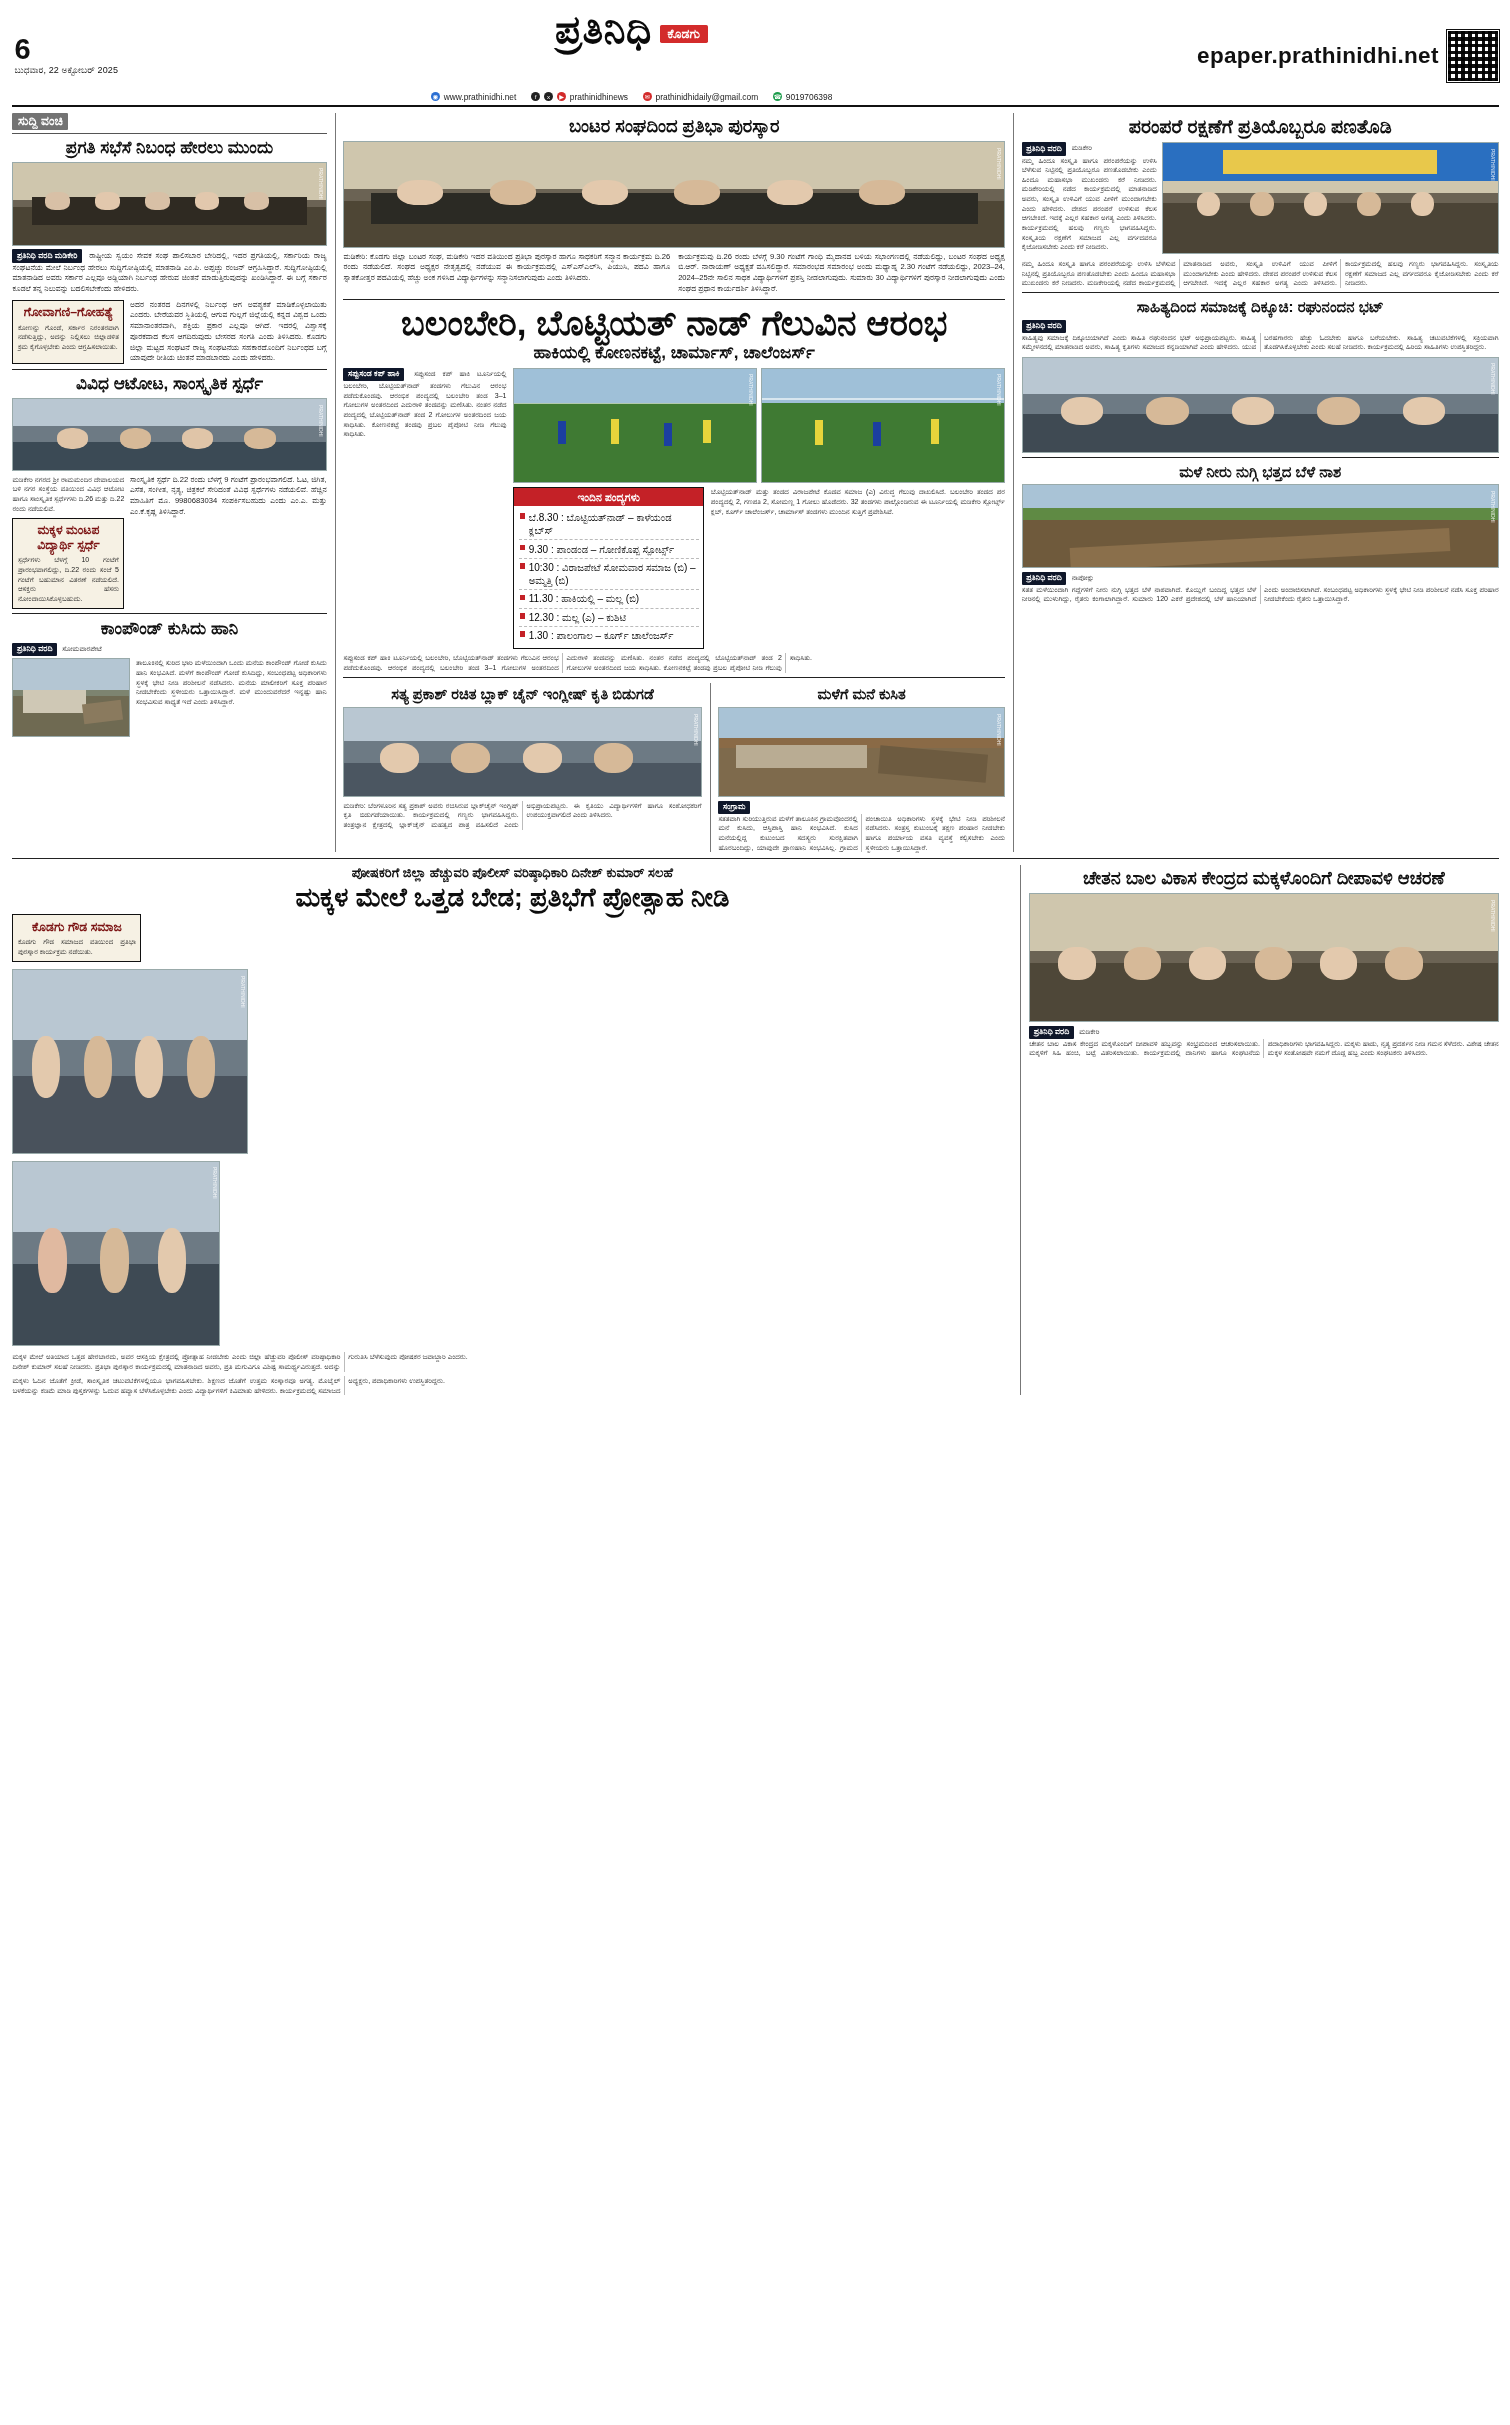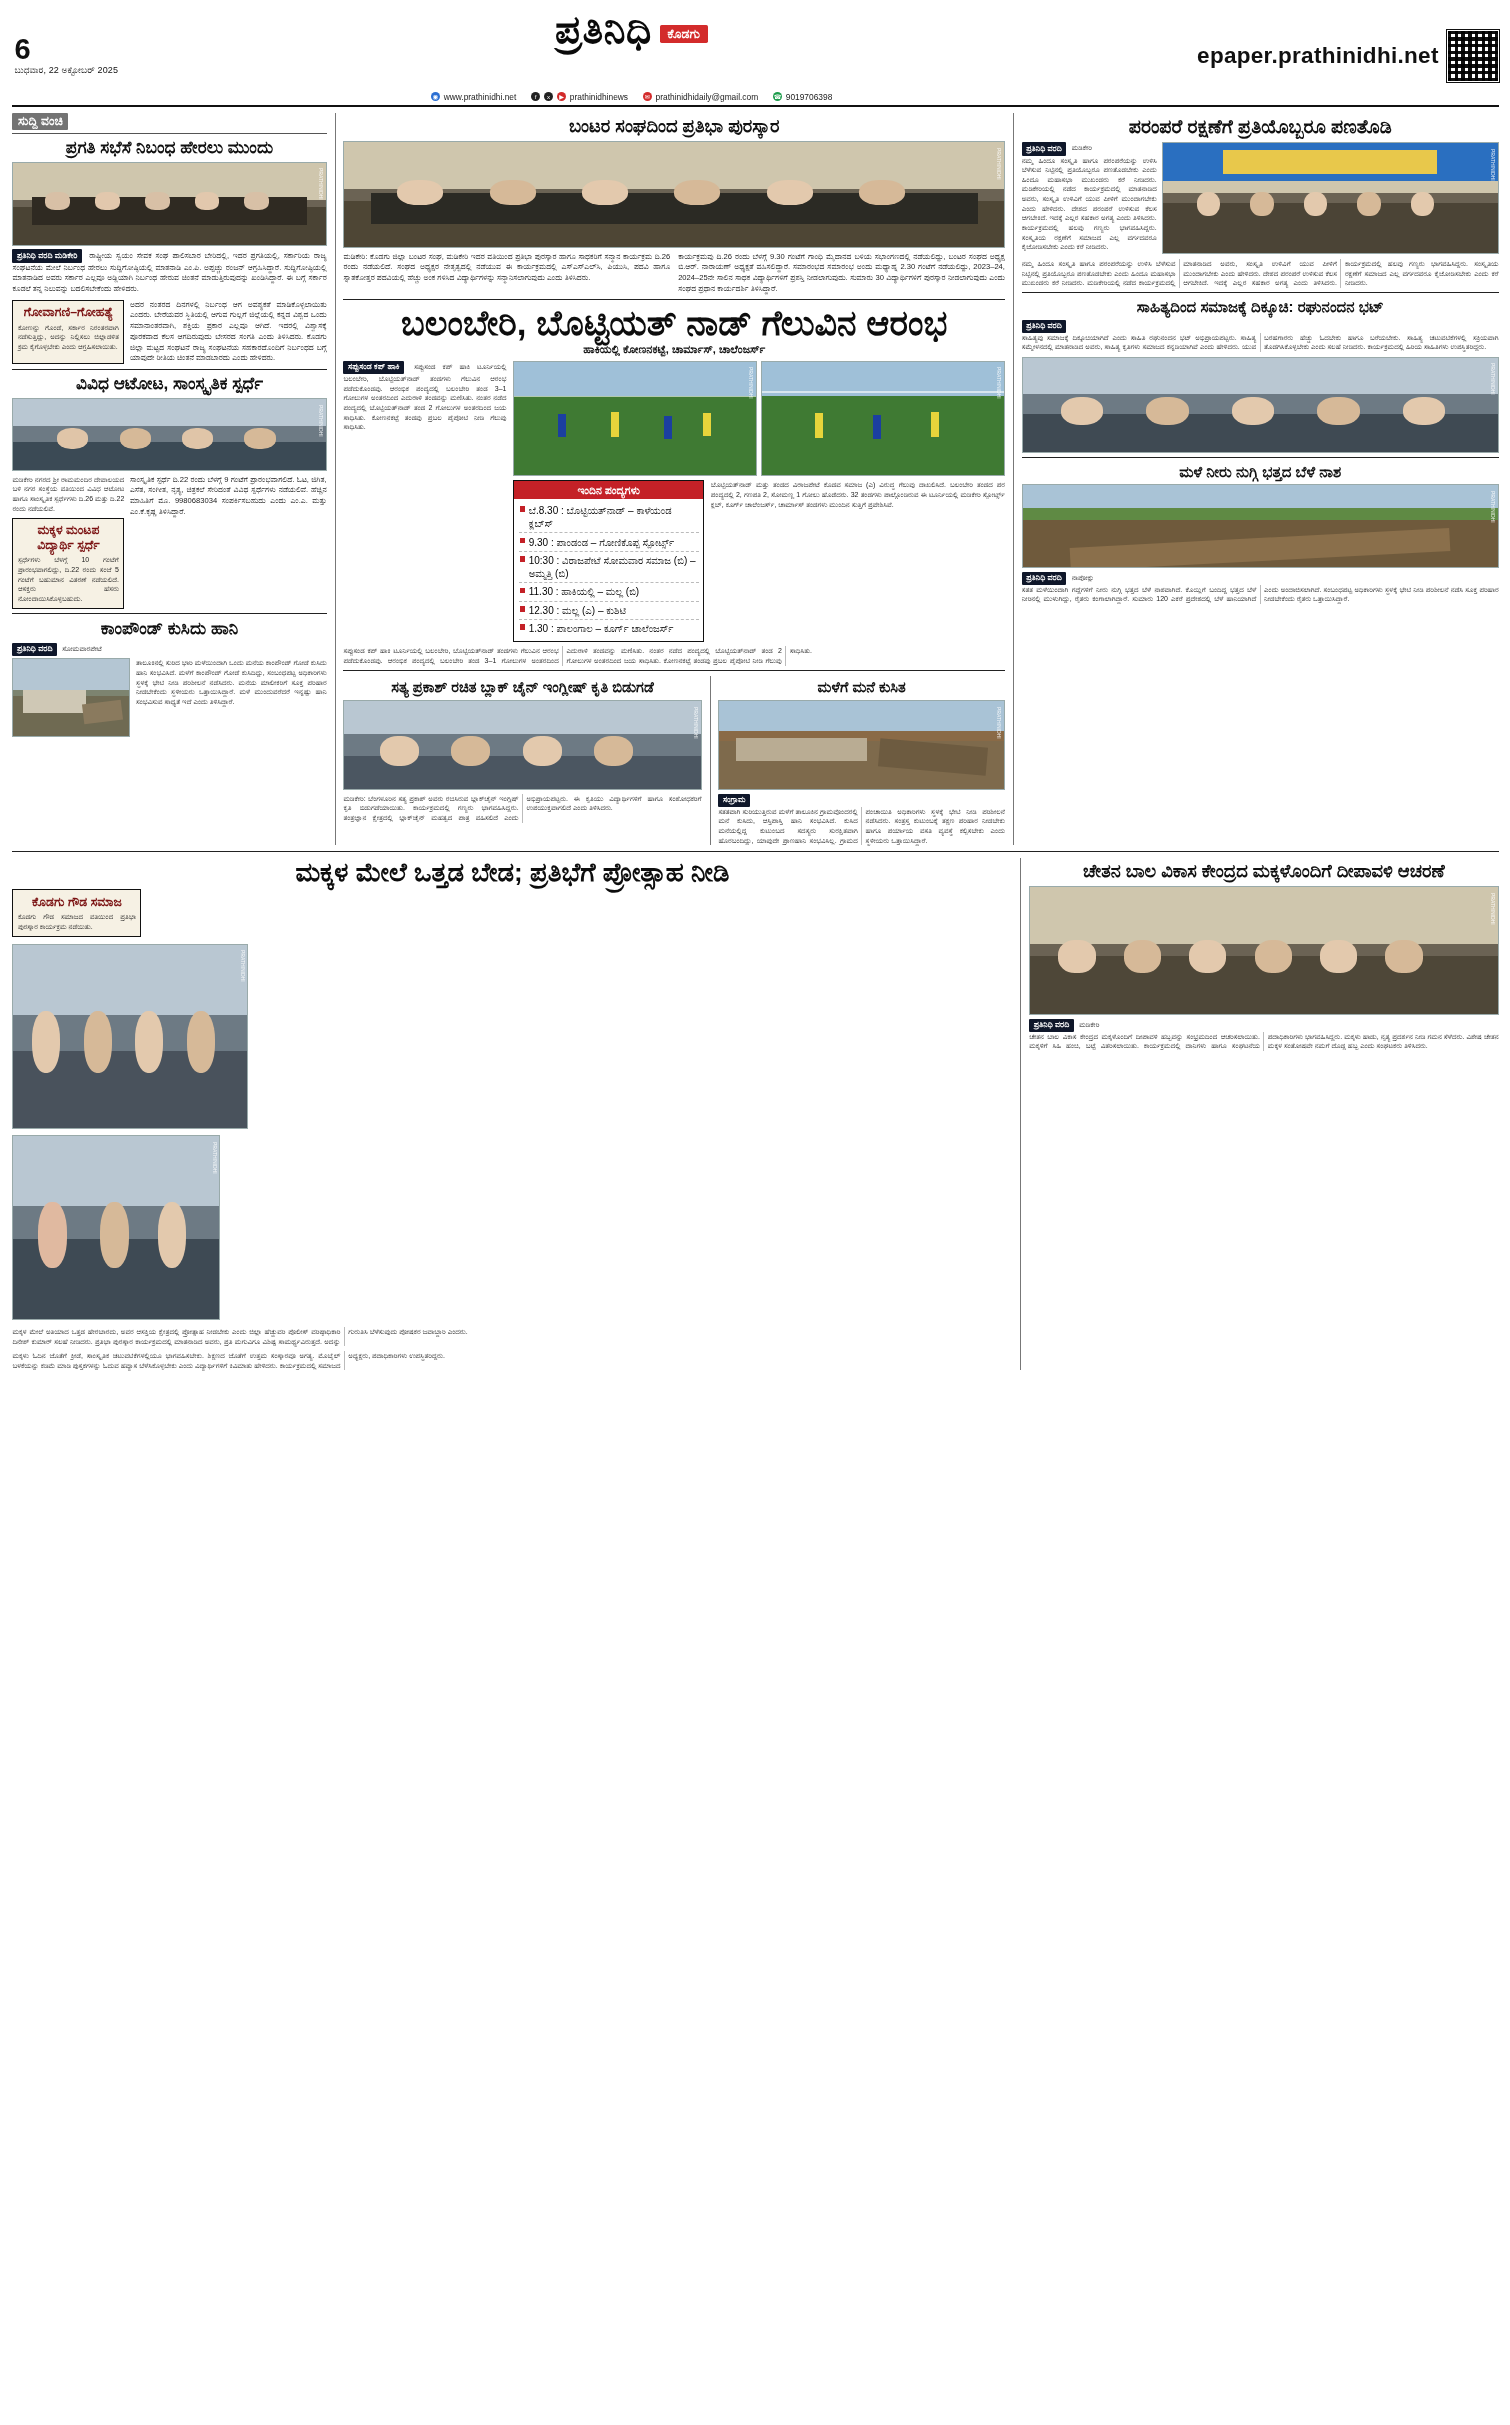--- a/index.html
+++ b/index.html
@@ -197,21 +197,21 @@
 
   .bigheadline {
     font-size: 35px;
     line-height: 1.04;
     font-weight: bold;
     text-align:center;
     color:#0d0d0d;
     margin: 3.4px 0 2.2px;
   }
   .bigsub {
-    font-size: 11px; font-weight:bold; text-align:center; color:#111; margin-bottom:4.5px;
+    font-size: 17px; font-weight:bold; text-align:center; color:#111; margin-bottom:4.5px;
   }
 
   .bottom-head {
     font-size: 26px; font-weight:bold; text-align:center; color:#0d0d0d; line-height:1.1;
   }
   .bottom-kicker {
     font-size: 13px; font-weight:bold; text-align:center; color:#111; margin-bottom:2.2px;
   }
 
   .sep-h { border-top:1.7px double #222; margin:5.6px 0; }
@@ -526,20 +526,21 @@
         <span>ನಾಪೋಕ್ಲು</span>
       </div>
       <div class="body-text sm cols2">ಸತತ ಮಳೆಯಿಂದಾಗಿ ಗದ್ದೆಗಳಿಗೆ ನೀರು ನುಗ್ಗಿ ಭತ್ತದ ಬೆಳೆ ನಾಶವಾಗಿದೆ. ಕೊಯ್ಲಿಗೆ ಬಂದಿದ್ದ ಭತ್ತದ ಬೆಳೆ ನೀರಿನಲ್ಲಿ ಮುಳುಗಿದ್ದು, ರೈತರು ಕಂಗಾಲಾಗಿದ್ದಾರೆ. ಸುಮಾರು 120 ಎಕರೆ ಪ್ರದೇಶದಲ್ಲಿ ಬೆಳೆ ಹಾನಿಯಾಗಿದೆ ಎಂದು ಅಂದಾಜಿಸಲಾಗಿದೆ. ಸಂಬಂಧಪಟ್ಟ ಅಧಿಕಾರಿಗಳು ಸ್ಥಳಕ್ಕೆ ಭೇಟಿ ನೀಡಿ ಪರಿಶೀಲನೆ ನಡೆಸಿ ಸೂಕ್ತ ಪರಿಹಾರ ನೀಡಬೇಕೆಂದು ರೈತರು ಒತ್ತಾಯಿಸಿದ್ದಾರೆ.</div>
     </div>
   </div>
 
   <div class="sep-h"></div>
 
   <div class="band">
     <div class="col" style="width:1000px;">
+      <div class="bottom-kicker">ಪೋಷಕರಿಗೆ ಜಿಲ್ಲಾ ಹೆಚ್ಚುವರಿ ಪೊಲೀಸ್ ವರಿಷ್ಠಾಧಿಕಾರಿ ದಿನೇಶ್ ಕುಮಾರ್ ಸಲಹೆ</div>
       <div class="bottom-head">ಮಕ್ಕಳ ಮೇಲೆ ಒತ್ತಡ ಬೇಡ; ಪ್ರತಿಭೆಗೆ ಪ್ರೋತ್ಸಾಹ ನೀಡಿ</div>
       <div class="band" style="gap:6.7px;margin-top:3px;flex-direction:column;">
         <div style="width:129px;">
           <div class="boxed">
             <h4>ಕೊಡಗು ಗೌಡ ಸಮಾಜ</h4>
             <div class="body-text sm">ಕೊಡಗು ಗೌಡ ಸಮಾಜದ ವತಿಯಿಂದ ಪ್ರತಿಭಾ ಪುರಸ್ಕಾರ ಕಾರ್ಯಕ್ರಮ ನಡೆಯಿತು.</div>
           </div>
         </div>
         <div style="width:236px;">
           <div class="photo photo-people" style="height:185px;">

